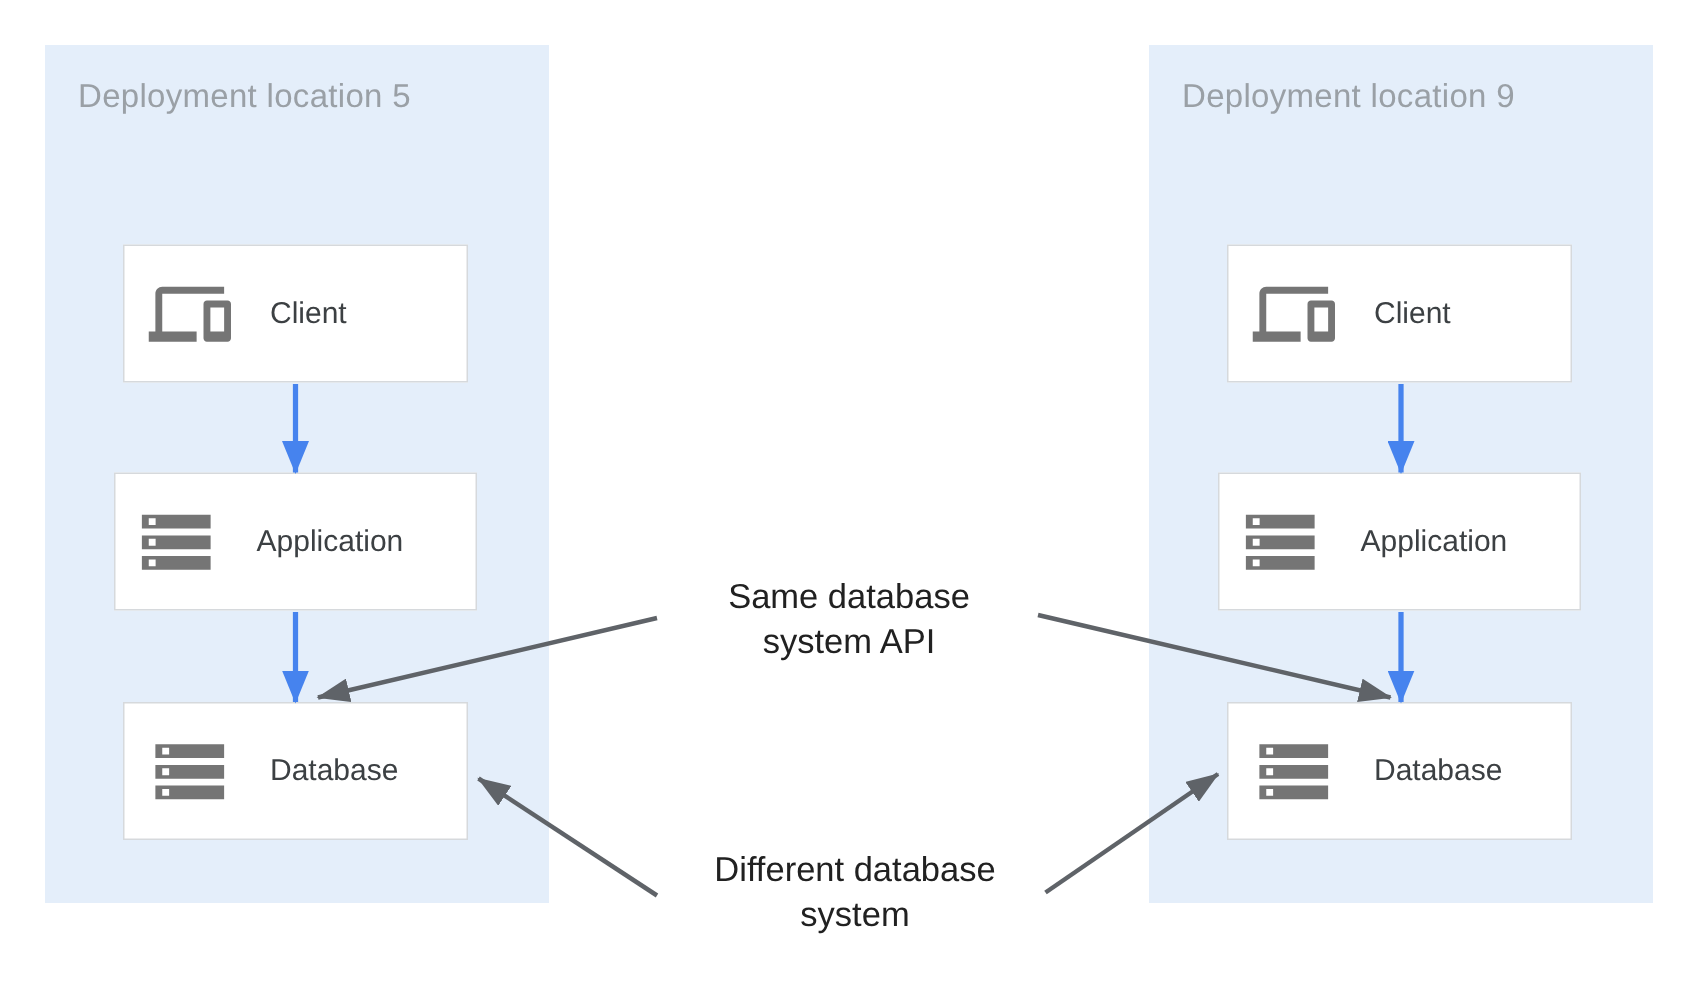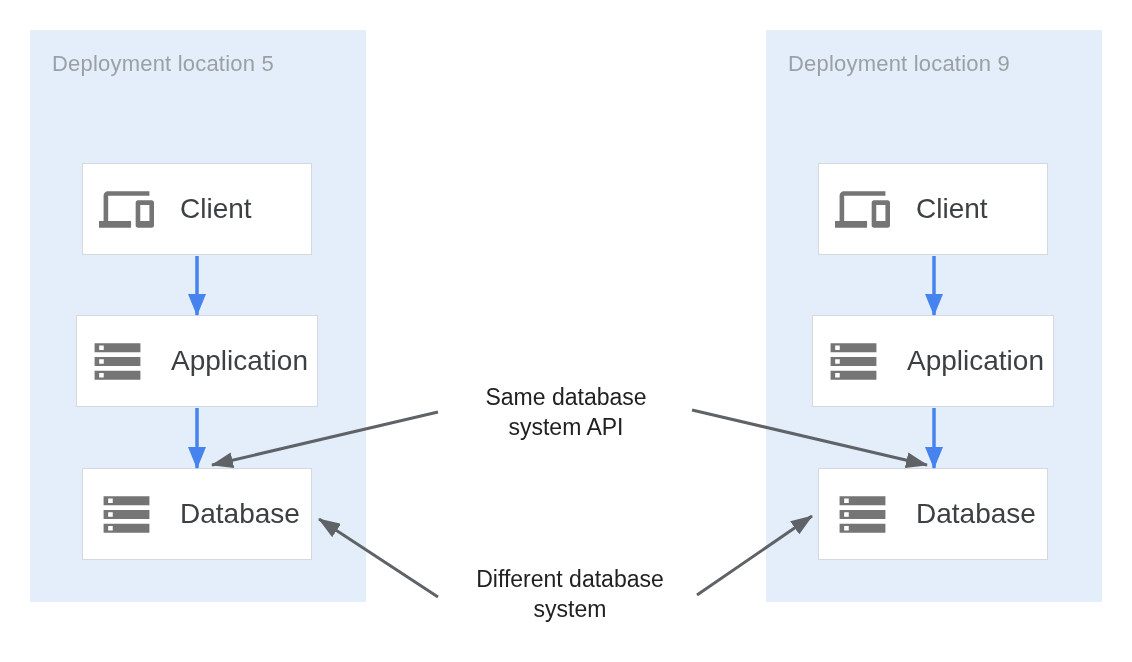--- a/index.html
+++ b/index.html
@@ -49,21 +49,21 @@
     border: 1px solid var(--node-border);
     display: flex;
     align-items: center;
     padding-left: 16px;
   }
   .node--wide { width: 242px; padding-left: 13px; }
   .node .icon { width: 55px; height: 55px; flex: none; }
   .node .icon svg { display: block; width: 100%; height: 100%; fill: var(--icon); }
   .node-label {
     margin-left: 26px;
-    font-size: 28px;
+    font-size: 20px;
     color: var(--node-text);
     white-space: nowrap;
   }
   
   #node-l-client      { left: 82px;  top: 163px; }
   #node-l-application { left: 76px;  top: 315px; }
   #node-l-database    { left: 82px;  top: 468px; }
   #node-r-client      { left: 818px; top: 163px; }
   #node-r-application { left: 812px; top: 315px; }
   #node-r-database    { left: 818px; top: 468px; }

